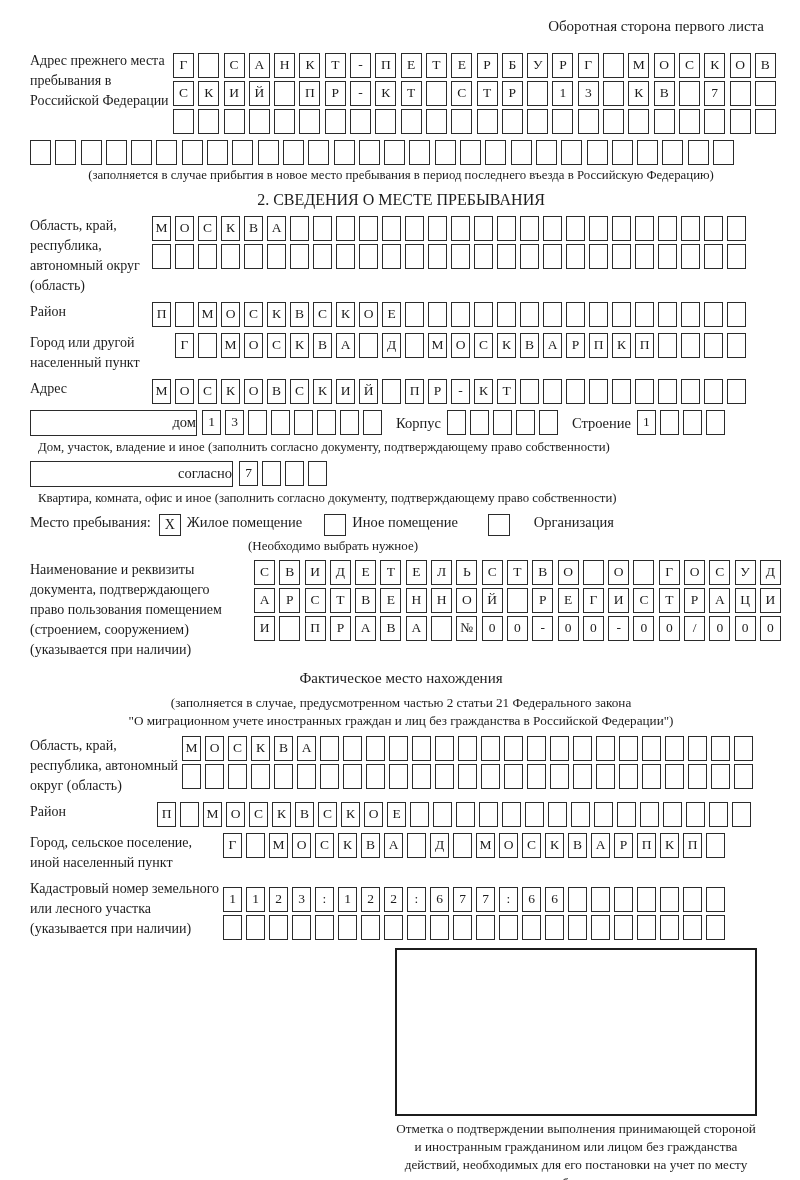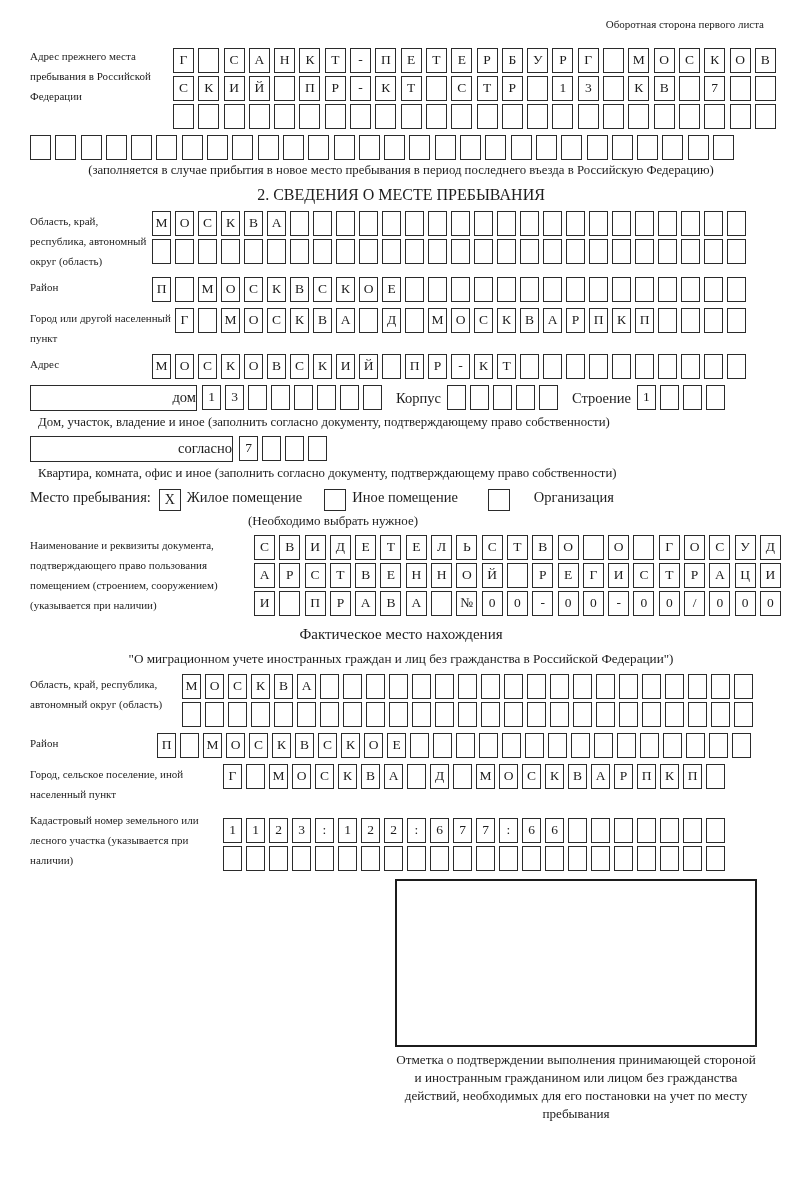--- a/index.html
+++ b/index.html
@@ -6,24 +6,24 @@
   html,body { background:#ffffff; }
   body { font-family: "Liberation Serif", "DejaVu Serif", serif; color:#1c1c1c; }
   .page {
     position: relative;
     width: 800px; height: 1180px;
     margin: 0 auto;
     padding: 18px 28px 0 30px;
     background: #fff;
     overflow: hidden;
   }
-  .header-note { text-align: right; font-size: 11px; margin-bottom: 16px; padding-right: 8px; }
+  .header-note { text-align: right; font-size: 15px; margin-bottom: 16px; padding-right: 8px; }
 
   .frow { display: flex; align-items: flex-start; }
-  .flabel { font-size: 11px; line-height: 20px; flex: none; }
+  .flabel { font-size: 14px; line-height: 20px; flex: none; }
 
   .cells { display: flex; flex-wrap: nowrap; }
   .cells .cell {
     width: 19px; height: 25px;
     border: 1.6px solid #2b2b2b;
     margin-right: 4px; flex: none;
     font-size: 13.5px; line-height: 22px;
     text-align: center;
   }
   .cells.wide .cell { width: 21px; margin-right: 4.3px; }
@@ -469,20 +469,21 @@
           <div class="cell">0</div>
           <div class="cell">/</div>
           <div class="cell">0</div>
           <div class="cell">0</div>
           <div class="cell">0</div>
         </div>
     </div>
   </div>
 
   <div class="sec-title" style="font-size:15px; margin-top:10px;">Фактическое место нахождения</div>
+  <div class="fact-caption">(заполняется в случае, предусмотренном частью 2 статьи 21 Федерального закона</div>
   <div class="fact-caption" style="margin-bottom:6px">"О миграционном учете иностранных граждан и лиц без гражданства в Российской Федерации")</div>
 
   <div class="frow">
     <div class="flabel" style="width:152px">Область, край, республика, автономный округ (область)</div>
     <div>
       <div class="cells rowgap">
           <div class="cell">М</div>
           <div class="cell">О</div>
           <div class="cell">С</div>
           <div class="cell">К</div>

